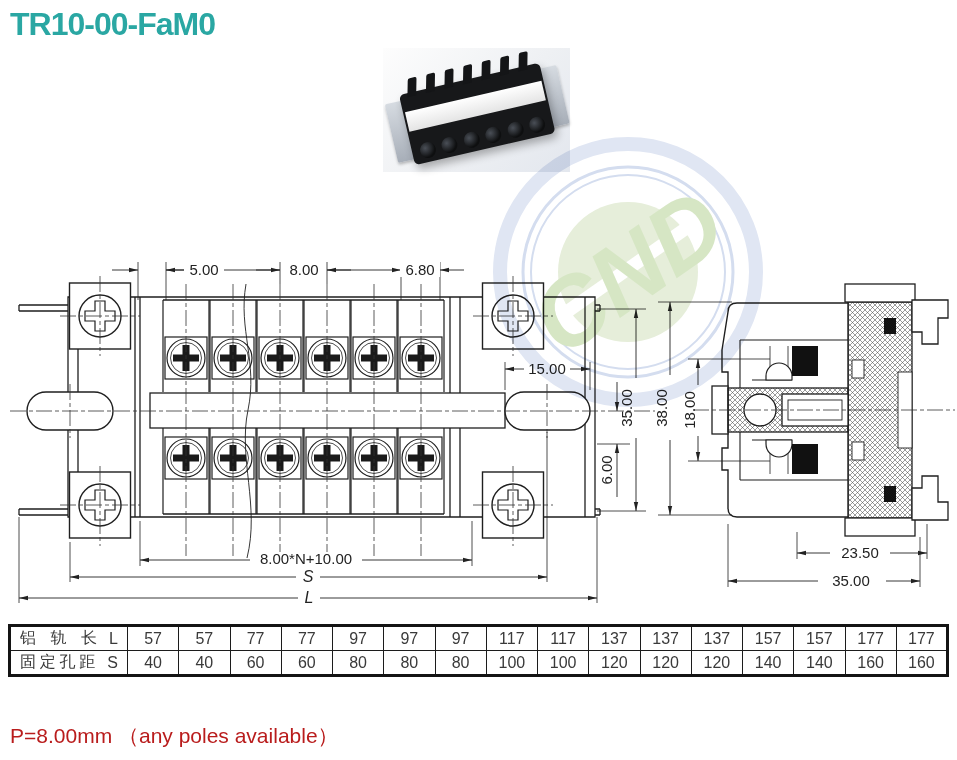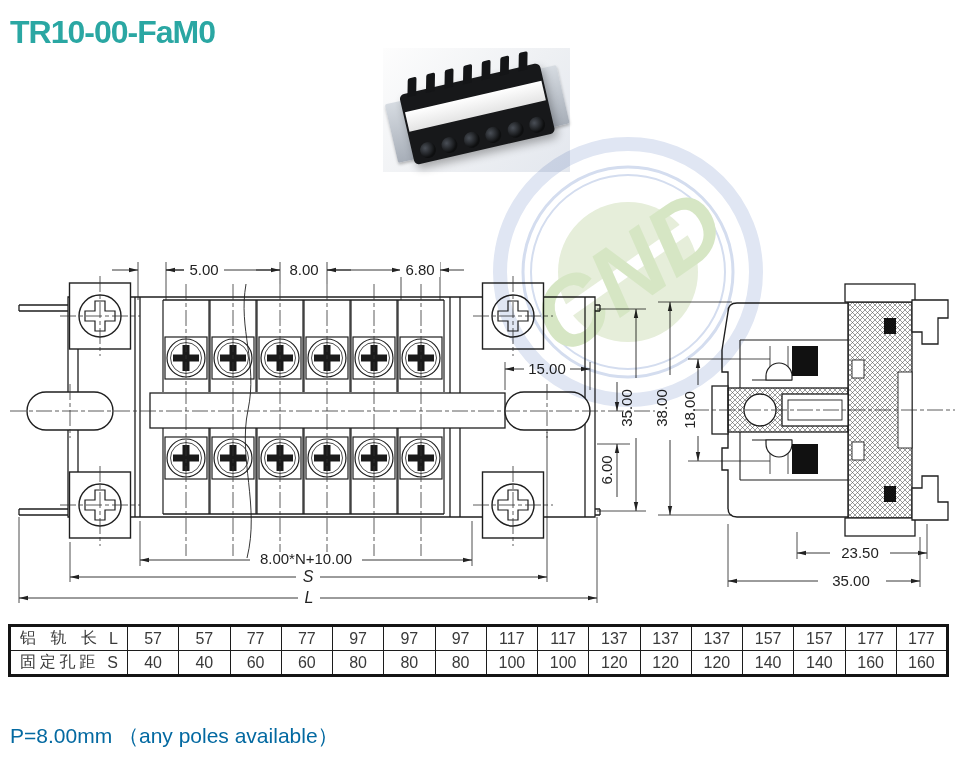--- a/index.html
+++ b/index.html
@@ -1,19 +1,19 @@
 <!DOCTYPE html>
 <html><head>
 <meta charset="utf-8">
 <style>
   html,body{margin:0;padding:0}
   body{width:957px;height:760px;position:relative;background:#fff;
        font-family:"Liberation Sans",sans-serif;overflow:hidden}
 
-  .page-title{position:absolute;left:10px;top:14px;font-size:32px;font-weight:700;
+  .page-title{position:absolute;left:10px;top:6px;font-size:32px;font-weight:700;
               letter-spacing:-1px;color:#2aa7a3;z-index:6}
 
   
   .photo{position:absolute;left:383px;top:48px;width:187px;height:124px;z-index:3;
          background:linear-gradient(135deg,#fdfdfd 0%,#eef0f3 55%,#e3e7ee 100%)}
   .tb{position:absolute;left:18px;top:28px;width:152px;height:74px;transform:rotate(-13deg);}
   .tb .metal-l,.tb .metal-r{position:absolute;top:8px;width:18px;height:60px;
         background:linear-gradient(#d6dbe1,#a7aeb8);border-radius:2px;box-shadow:0 2px 3px rgba(0,0,0,.25)}
   .tb .metal-l{left:-12px}.tb .metal-r{right:-12px}
   .tb .body{position:absolute;left:4px;top:2px;right:4px;bottom:0;background:#17181a;
@@ -41,21 +41,21 @@
              font-family:"Liberation Sans",sans-serif}
   table.spec col.hd{width:118px}
   table.spec th,table.spec td{border:1.6px solid #1c1c1c;height:23px;
              font-size:16px;font-weight:400;color:#3a3a3a;text-align:center;padding:0}
   table.spec{border:3px solid #141414}
   table.spec th{padding:0 9px}
   table.spec th .wrap{display:flex;align-items:center;width:100%}
   table.spec th .zh{flex:1;text-align:justify;text-align-last:justify}
   table.spec th .sym{margin-left:12px}
 
-  .note{position:absolute;left:10px;top:722px;font-size:21px;color:#0369a1;z-index:6}
+  .note{position:absolute;left:10px;top:722px;font-size:21px;color:#b91c1c;z-index:6}
 </style>
 </head>
 <body>
 
 <div class="page-title">TR10-00-FaM0</div>
 
 <div class="photo">
   <div class="tb">
     <div class="metal-l"></div>
     <div class="metal-r"></div>

